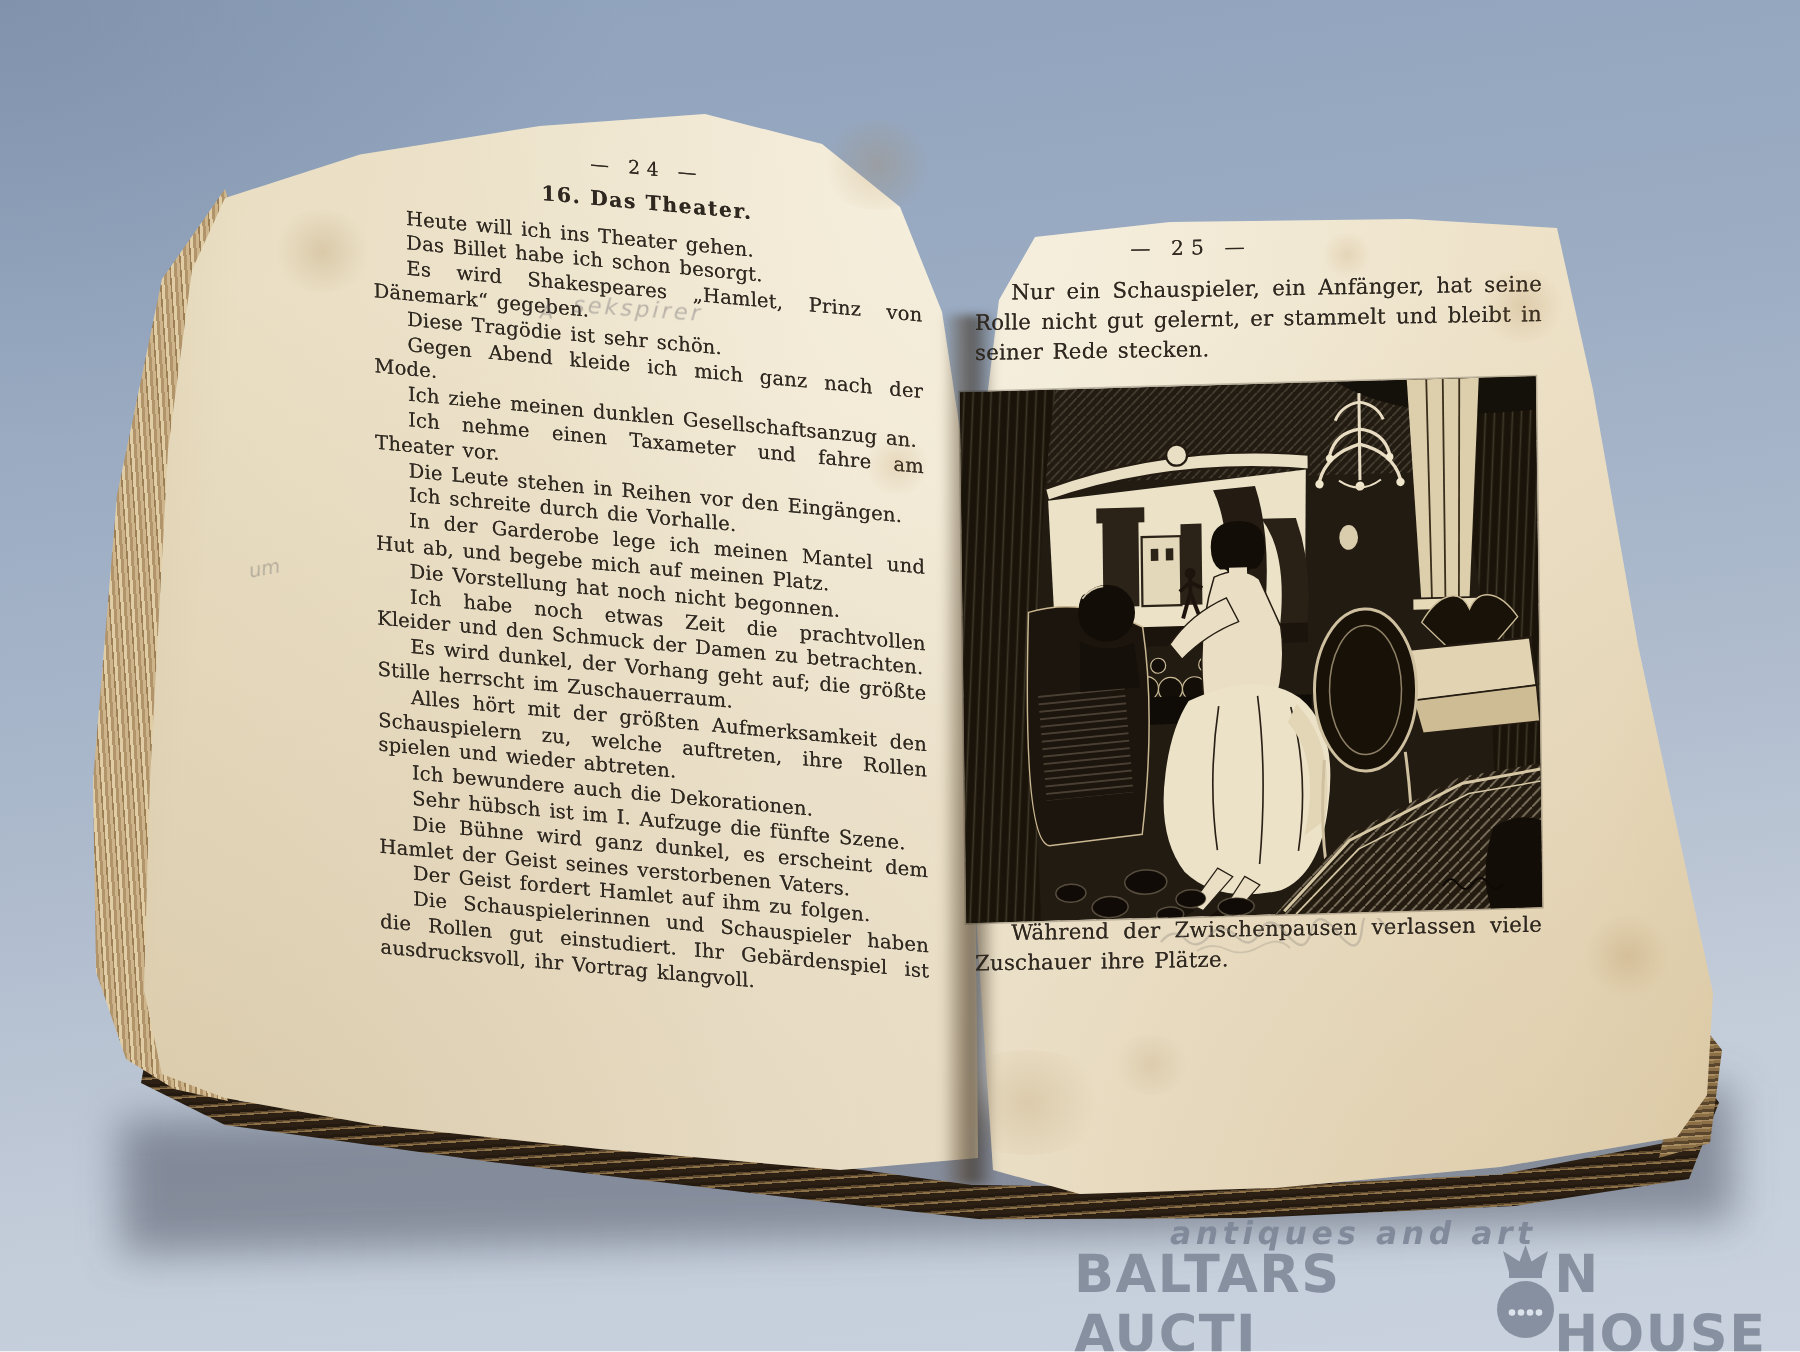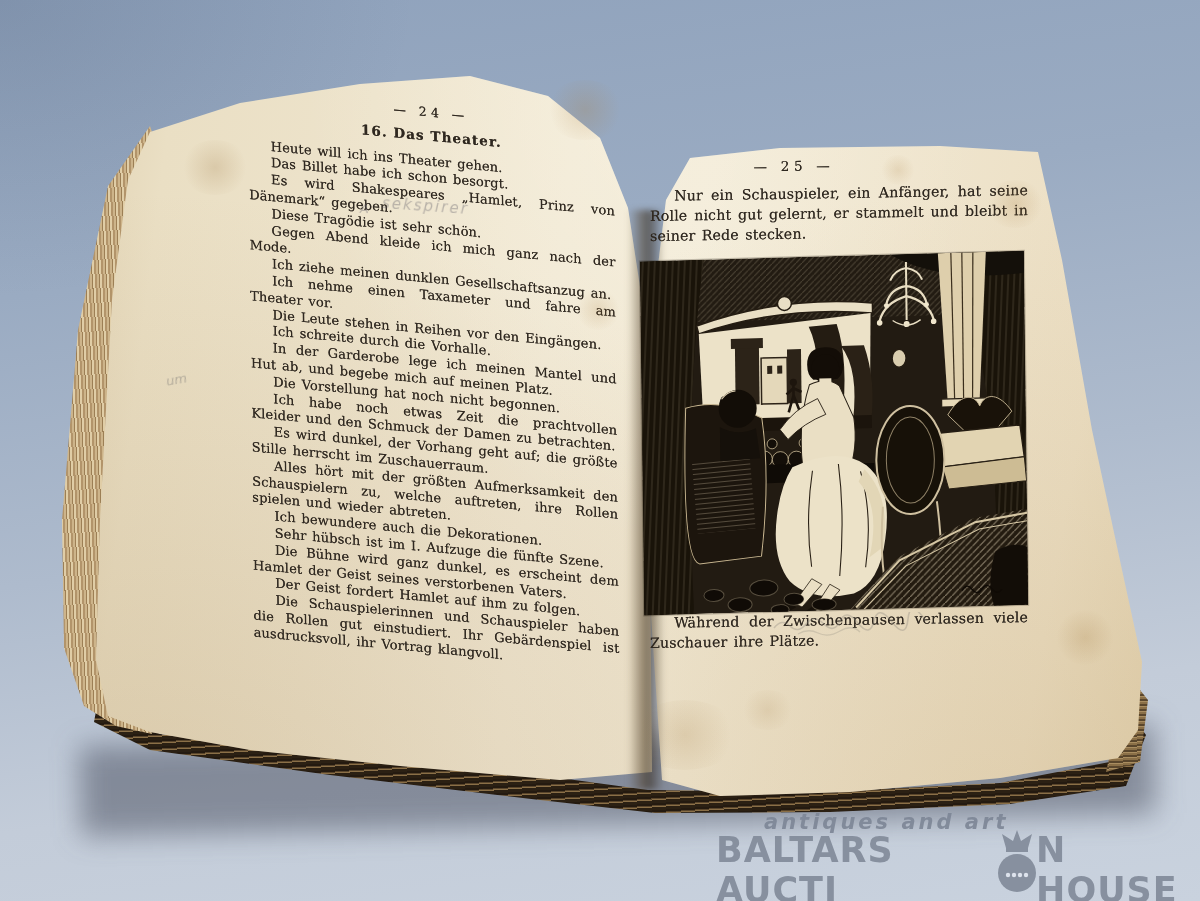--- a/index.html
+++ b/index.html
@@ -56,21 +56,21 @@
     filter:blur(.35px);white-space:nowrap;}
   .pencil-word{left:382px;top:197px;font-size:15px;letter-spacing:2px;transform:rotate(4deg);}
   .pencil-caret{left:360px;top:201px;font-size:13px;transform:rotate(2deg);}
   .pencil-margin{left:166px;top:372px;font-size:13px;transform:rotate(-10deg);color:rgba(90,88,95,.35);}
   .pencil-scribble{position:absolute;left:768px;top:612px;}
   
   .stain{position:absolute;border-radius:50%;pointer-events:none;}
   
   .wm{position:absolute;left:716px;top:810px;color:#848d9c;z-index:30;}
   .wm-tag{font-family:"DejaVu Sans",sans-serif;font-style:italic;font-weight:bold;font-size:21px;
-    letter-spacing:3px;color:#7e8797;margin-left:48px;opacity:.92;}
+    letter-spacing:3px;color:#7e8797;margin-left:64px;opacity:.92;}
   .wm-row{display:flex;align-items:center;font-family:"DejaVu Sans",sans-serif;font-weight:bold;
     font-size:35px;letter-spacing:1px;opacity:.95;margin-top:-4px;}
   .wm-logo{position:relative;width:44px;height:44px;margin:0 2px;top:2px;}
   .wm-logo svg{position:absolute;left:0;top:-22px;overflow:visible;}
 </style>
 </head>
 <body>
 
 <div class="stage-wrap">
   <div class="corner-shade"></div>

